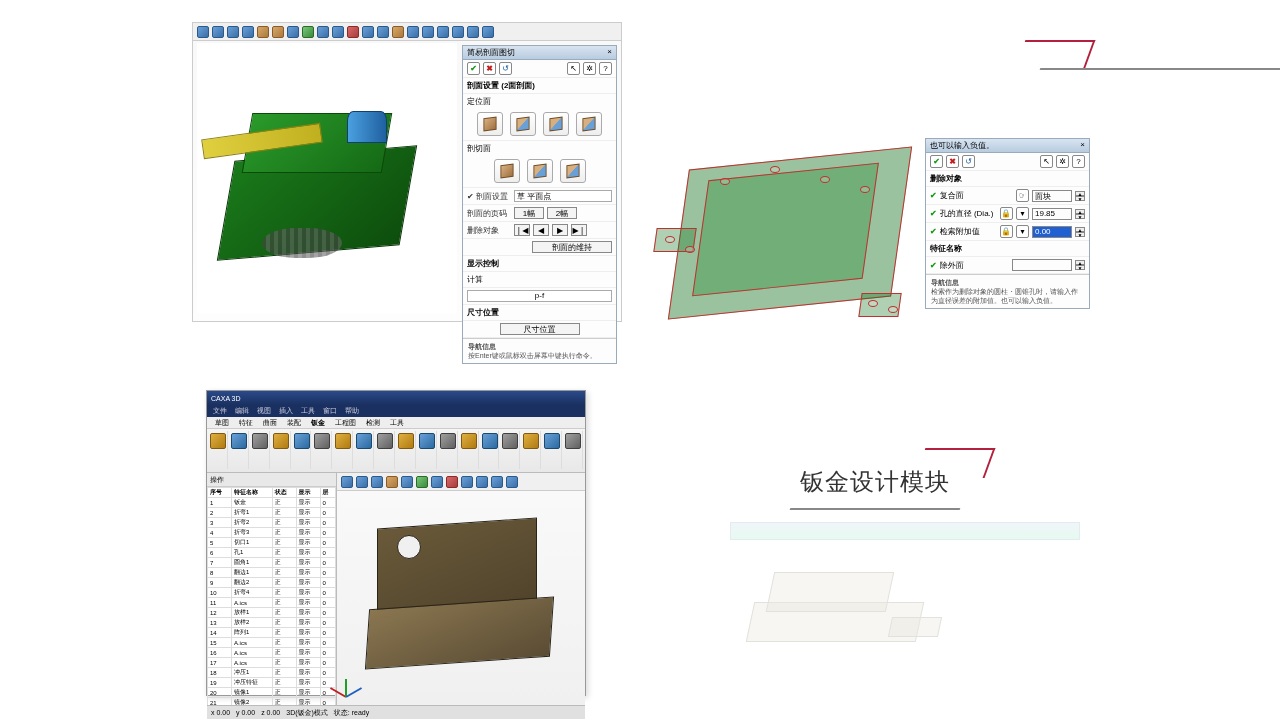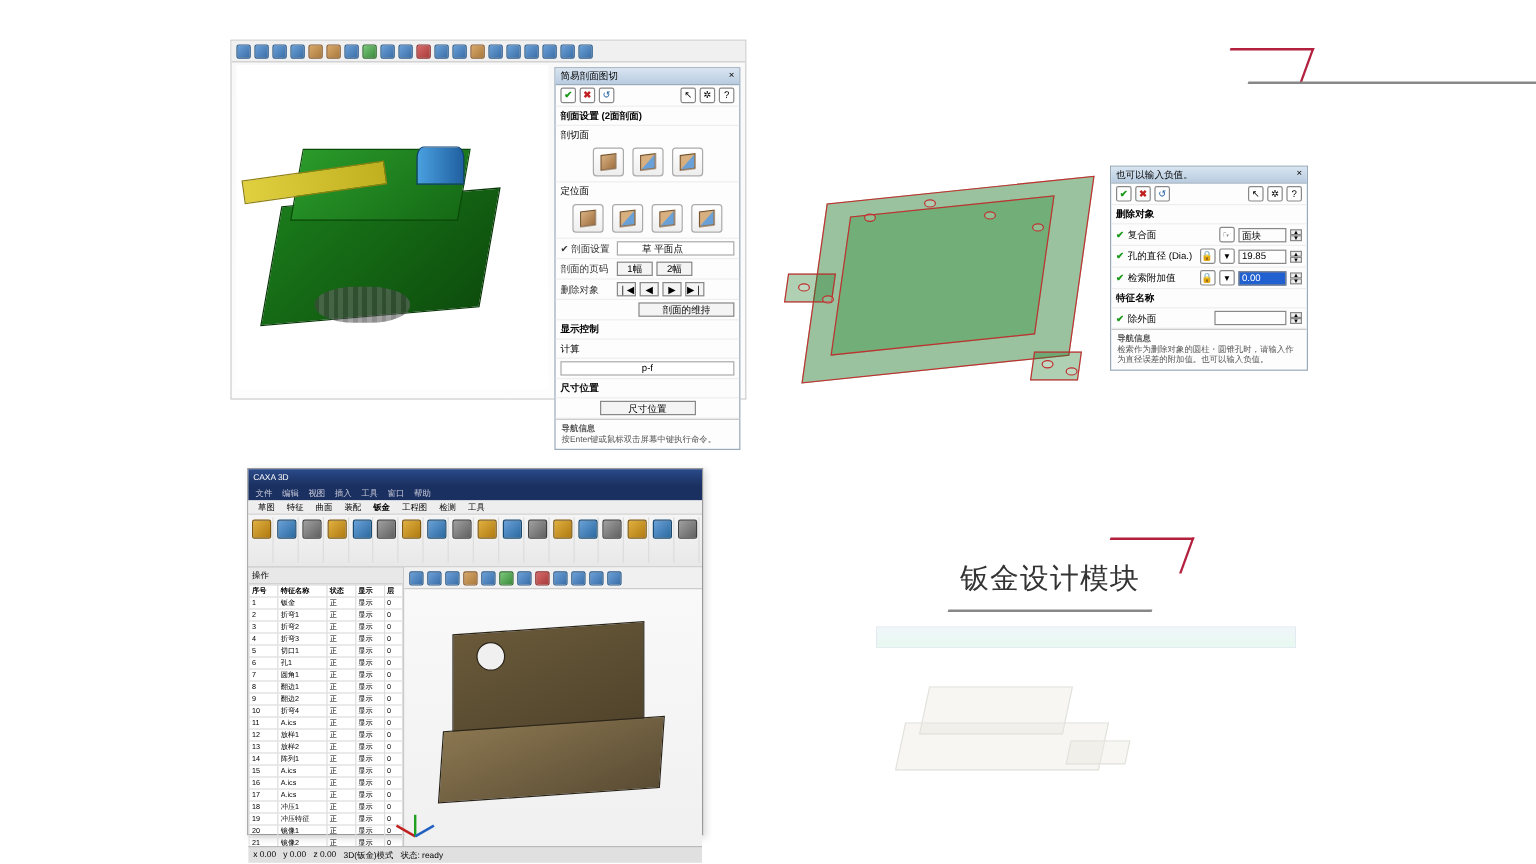--- a/index.html
+++ b/index.html
@@ -31,21 +31,21 @@
     position: absolute;
     width: 200px; height: 0;
     border-bottom: 2px solid #888;
     left: -10px; bottom: -12px;
     transform: skewX(-20deg);
   }
 
   
   .cad1 {
     position: absolute;
-    left: 192px; top: 33px;
+    left: 192px; top: 22px;
     width: 430px; height: 300px;
     border: 1px solid #ccc;
     background: linear-gradient(#f8f8f8, #fdfdfd);
   }
   .cad-toolbar {
     height: 18px;
     background: #f0f0f0;
     border-bottom: 1px solid #ccc;
     display: flex; align-items: center;
     padding: 0 4px;
@@ -156,21 +156,21 @@
   .cube {
     width:14px; height:14px;
     background: linear-gradient(135deg,#d8b080,#a07040);
     border:1px solid #704a20;
     transform: rotateX(20deg) rotateY(-20deg);
   }
   .cube.cut { background: linear-gradient(135deg,#d8b080 50%,#6aa0d8 50%); }
   .field-label { flex: 0 0 44px; color:#333; }
   .field-input {
     flex:1; height:12px; border:1px solid #aaa;
-    background:#fff; padding:0 20px;
+    background:#fff; padding:0 2px;
   }
   .nav-btn {
     width:16px; height:12px; border:1px solid #888;
     background:#f4f4f4;
     display:inline-flex; align-items:center; justify-content:center;
   }
   .panel-note {
     padding: 3px 5px; font-size:7px; color:#555;
     border-top:1px solid #ccc;
     line-height:1.3;
@@ -394,38 +394,38 @@
       <span class="icon-btn ico-undo">↺</span>
       <span style="flex:1"></span>
       <span class="icon-btn">↖</span>
       <span class="icon-btn">✲</span>
       <span class="icon-btn">?</span>
     </div>
     <div class="panel-row">
       <b>剖面设置 (2面剖面)</b>
     </div>
     <div class="panel-row" style="flex-wrap:wrap; justify-content:center;">
+      <span style="width:100%">定位面</span>
+      <span class="cube-btn">
+          <span class="cube"></span>
+        </span>
+      <span class="cube-btn">
+          <span class="cube cut"></span>
+        </span>
+      <span class="cube-btn">
+          <span class="cube cut"></span>
+        </span>
+      <span class="cube-btn">
+          <span class="cube cut"></span>
+        </span>
+    </div>
+    <div class="panel-row" style="flex-wrap:wrap; justify-content:center;">
       <span style="width:100%">剖切面</span>
       <span class="cube-btn">
           <span class="cube"></span>
-        </span>
-      <span class="cube-btn">
-          <span class="cube cut"></span>
-        </span>
-      <span class="cube-btn">
-          <span class="cube cut"></span>
-        </span>
-    </div>
-    <div class="panel-row" style="flex-wrap:wrap; justify-content:center;">
-      <span style="width:100%">定位面</span>
-      <span class="cube-btn">
-          <span class="cube"></span>
-        </span>
-      <span class="cube-btn">
-          <span class="cube cut"></span>
         </span>
       <span class="cube-btn">
           <span class="cube cut"></span>
         </span>
       <span class="cube-btn">
           <span class="cube cut"></span>
         </span>
     </div>
     <div class="panel-row">
       <span class="field-label">✔ 剖面设置</span>

